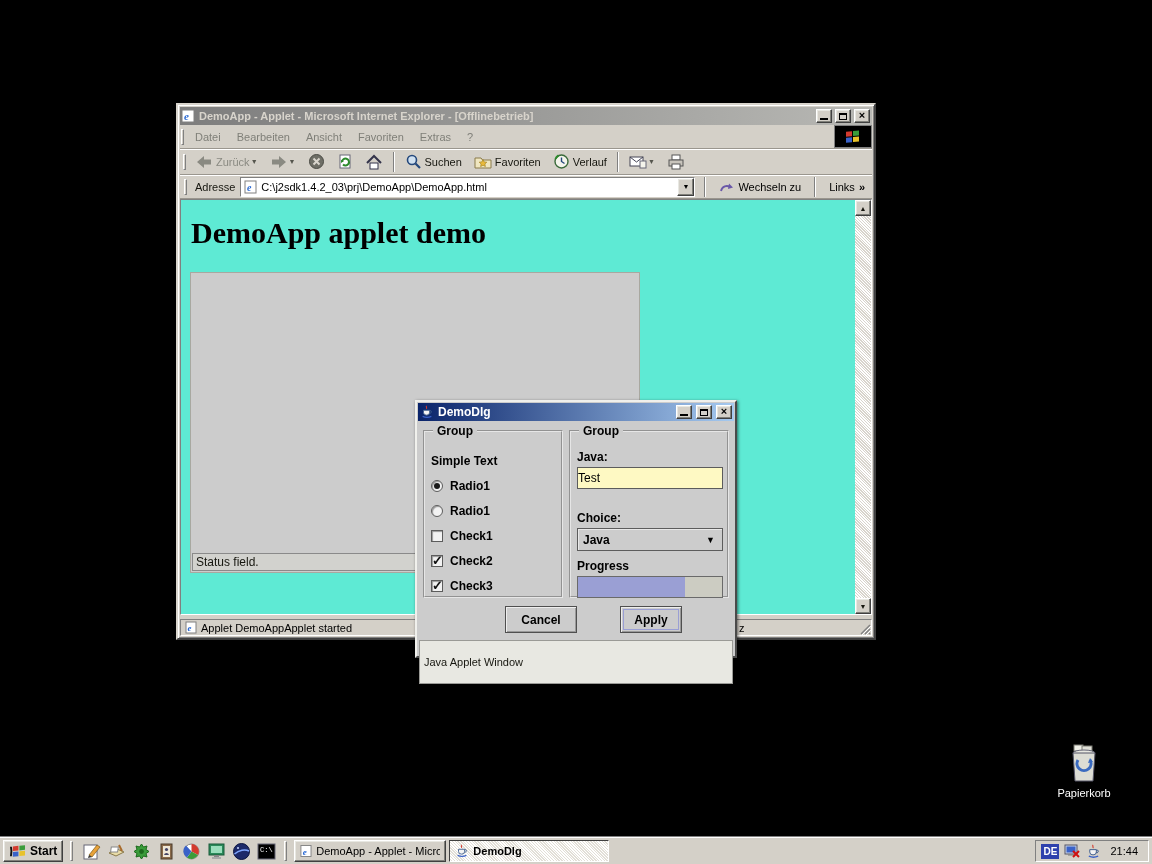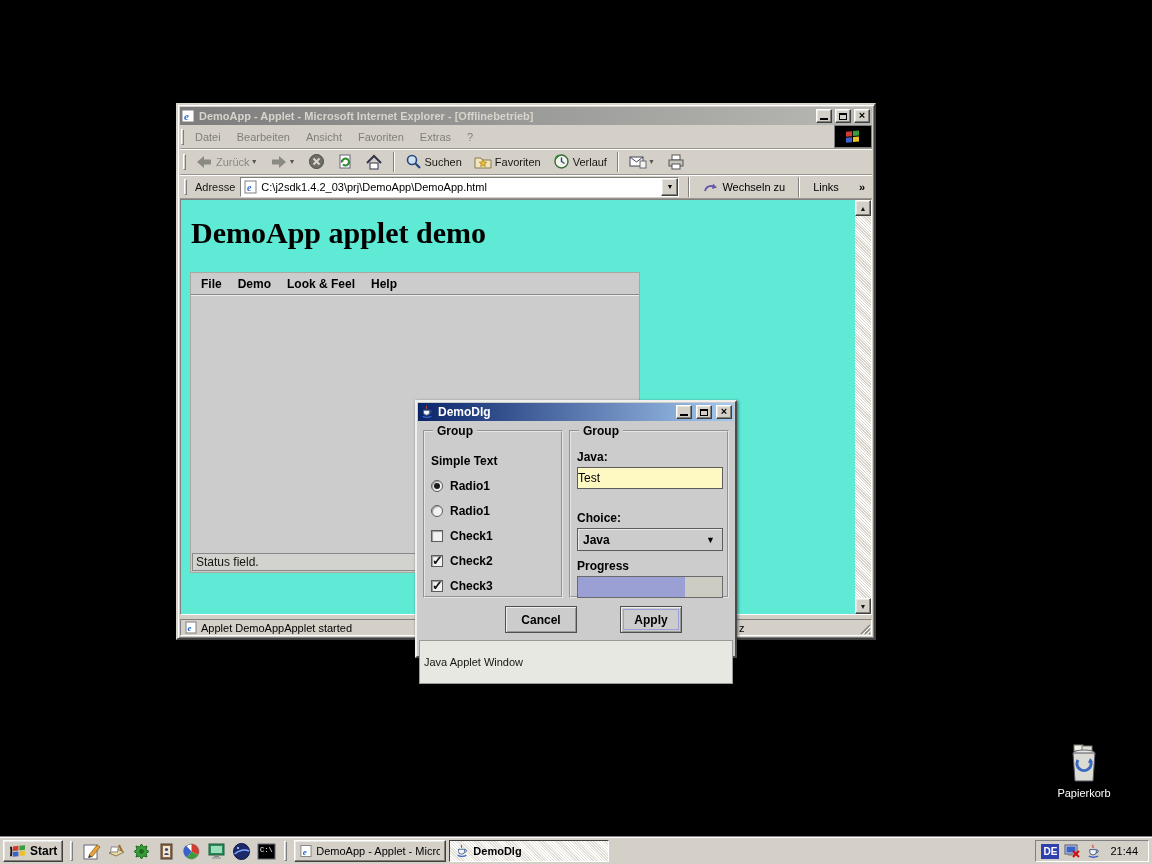--- a/index.html
+++ b/index.html
@@ -44,21 +44,21 @@
   .chev { font-size:7px; color:#55554d; margin-left:-2px; }
   .tsep { width:2px; height:20px; border-left:1px solid #808080; border-right:1px solid #fff; margin:0 4px; }
   .addressbar { height:24px; flex:0 0 24px; display:flex; align-items:center; gap:5px; padding:1px 3px;
     border-bottom:1px solid #9a968e; box-shadow:0 1px 0 #fff; }
   .addr-label { color:#16160f; }
   .addr-field { flex:1; height:20px; background:#fff; border:1px solid; border-color:#808080 #fff #fff #808080;
     display:flex; align-items:center; gap:4px; padding-left:3px; }
   .addr-input { border:none; outline:none; flex:1; height:16px; font:11px "Liberation Sans",sans-serif; background:transparent; padding:0; }
   .addr-drop { width:17px; height:18px; font-size:7px; display:flex; align-items:center; justify-content:center; padding:0; }
   .go-btn { display:flex; align-items:center; gap:4px; padding:0 4px; background:transparent; border:none; font-family:inherit; font-size:11px; }
-  .links-box { display:flex; align-items:center; gap:20px; padding:0 4px; }
+  .links-box { display:flex; align-items:center; gap:4px; padding:0 4px; }
   .links-chev { font-weight:bold; }
   
   .content-row { flex:1; display:flex; min-height:0; border:1px solid; border-color:#808080 #fff #fff #808080; background:#fff; }
   .page { flex:1; position:relative; overflow:hidden; background:#5eead4; }
   .page-heading { margin:0; position:absolute; left:10px; top:16px; font-family:"Liberation Serif",serif; font-size:30px; font-weight:bold; letter-spacing:0; }
   .applet { position:absolute; left:9px; top:72px; width:450px; height:301px; background:#cccccc; border:1px solid #a8a8a0; }
   .applet-menubar { height:22px; display:flex; align-items:center; padding-left:2px;
     border-bottom:1px solid #88888a; box-shadow:0 1px 0 #ececec; }
   .applet-menu-item { padding:0 8px; font-weight:bold; font-size:12px; }
   .applet-status { position:absolute; left:1px; right:1px; bottom:1px; height:18px;
@@ -278,26 +278,20 @@
     <span class="links-box">
       <span>Links</span>
       <span class="links-chev">»</span>
     </span>
   </div>
 
   <div class="content-row">
     <div class="page">
       <h1 class="page-heading">DemoApp applet demo</h1>
       <div class="applet">
-        <div class="applet-menubar">
-          <span class="applet-menu-item">File</span>
-          <span class="applet-menu-item">Demo</span>
-          <span class="applet-menu-item">Look &amp; Feel</span>
-          <span class="applet-menu-item">Help</span>
-        </div>
         <div class="applet-status">Status field.</div>
       </div>
     </div>
     <div class="scrollbar">
       <button class="sb-btn raised">▲</button>
       <span class="sb-track"></span>
       <button class="sb-btn raised">▼</button>
     </div>
   </div>
 

